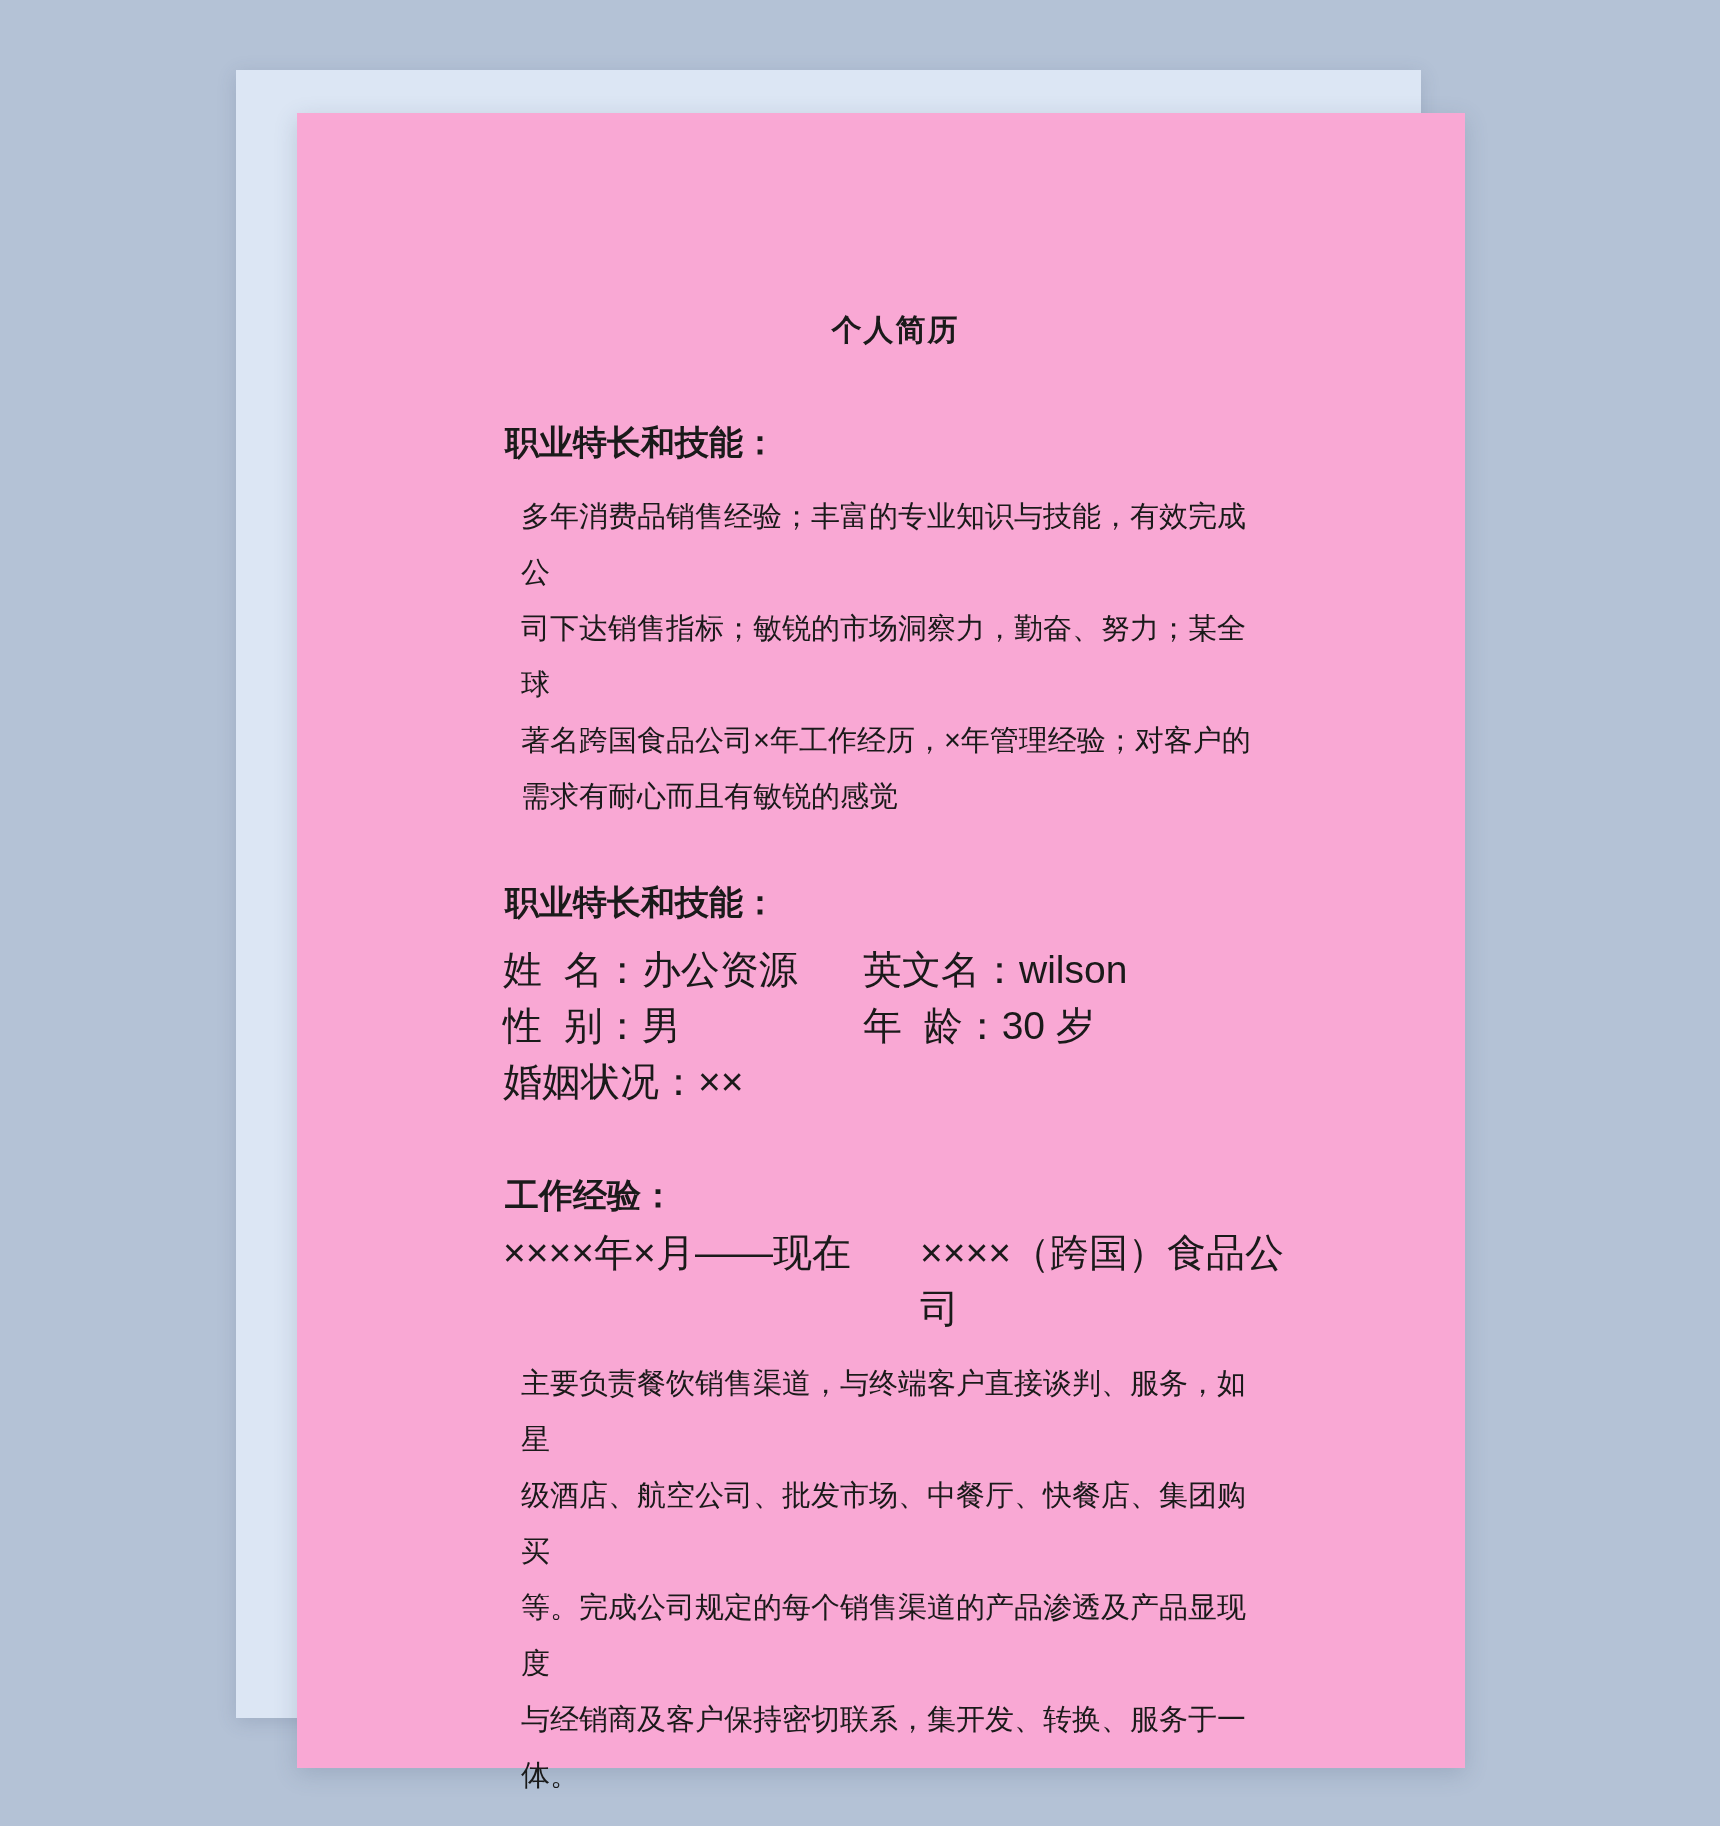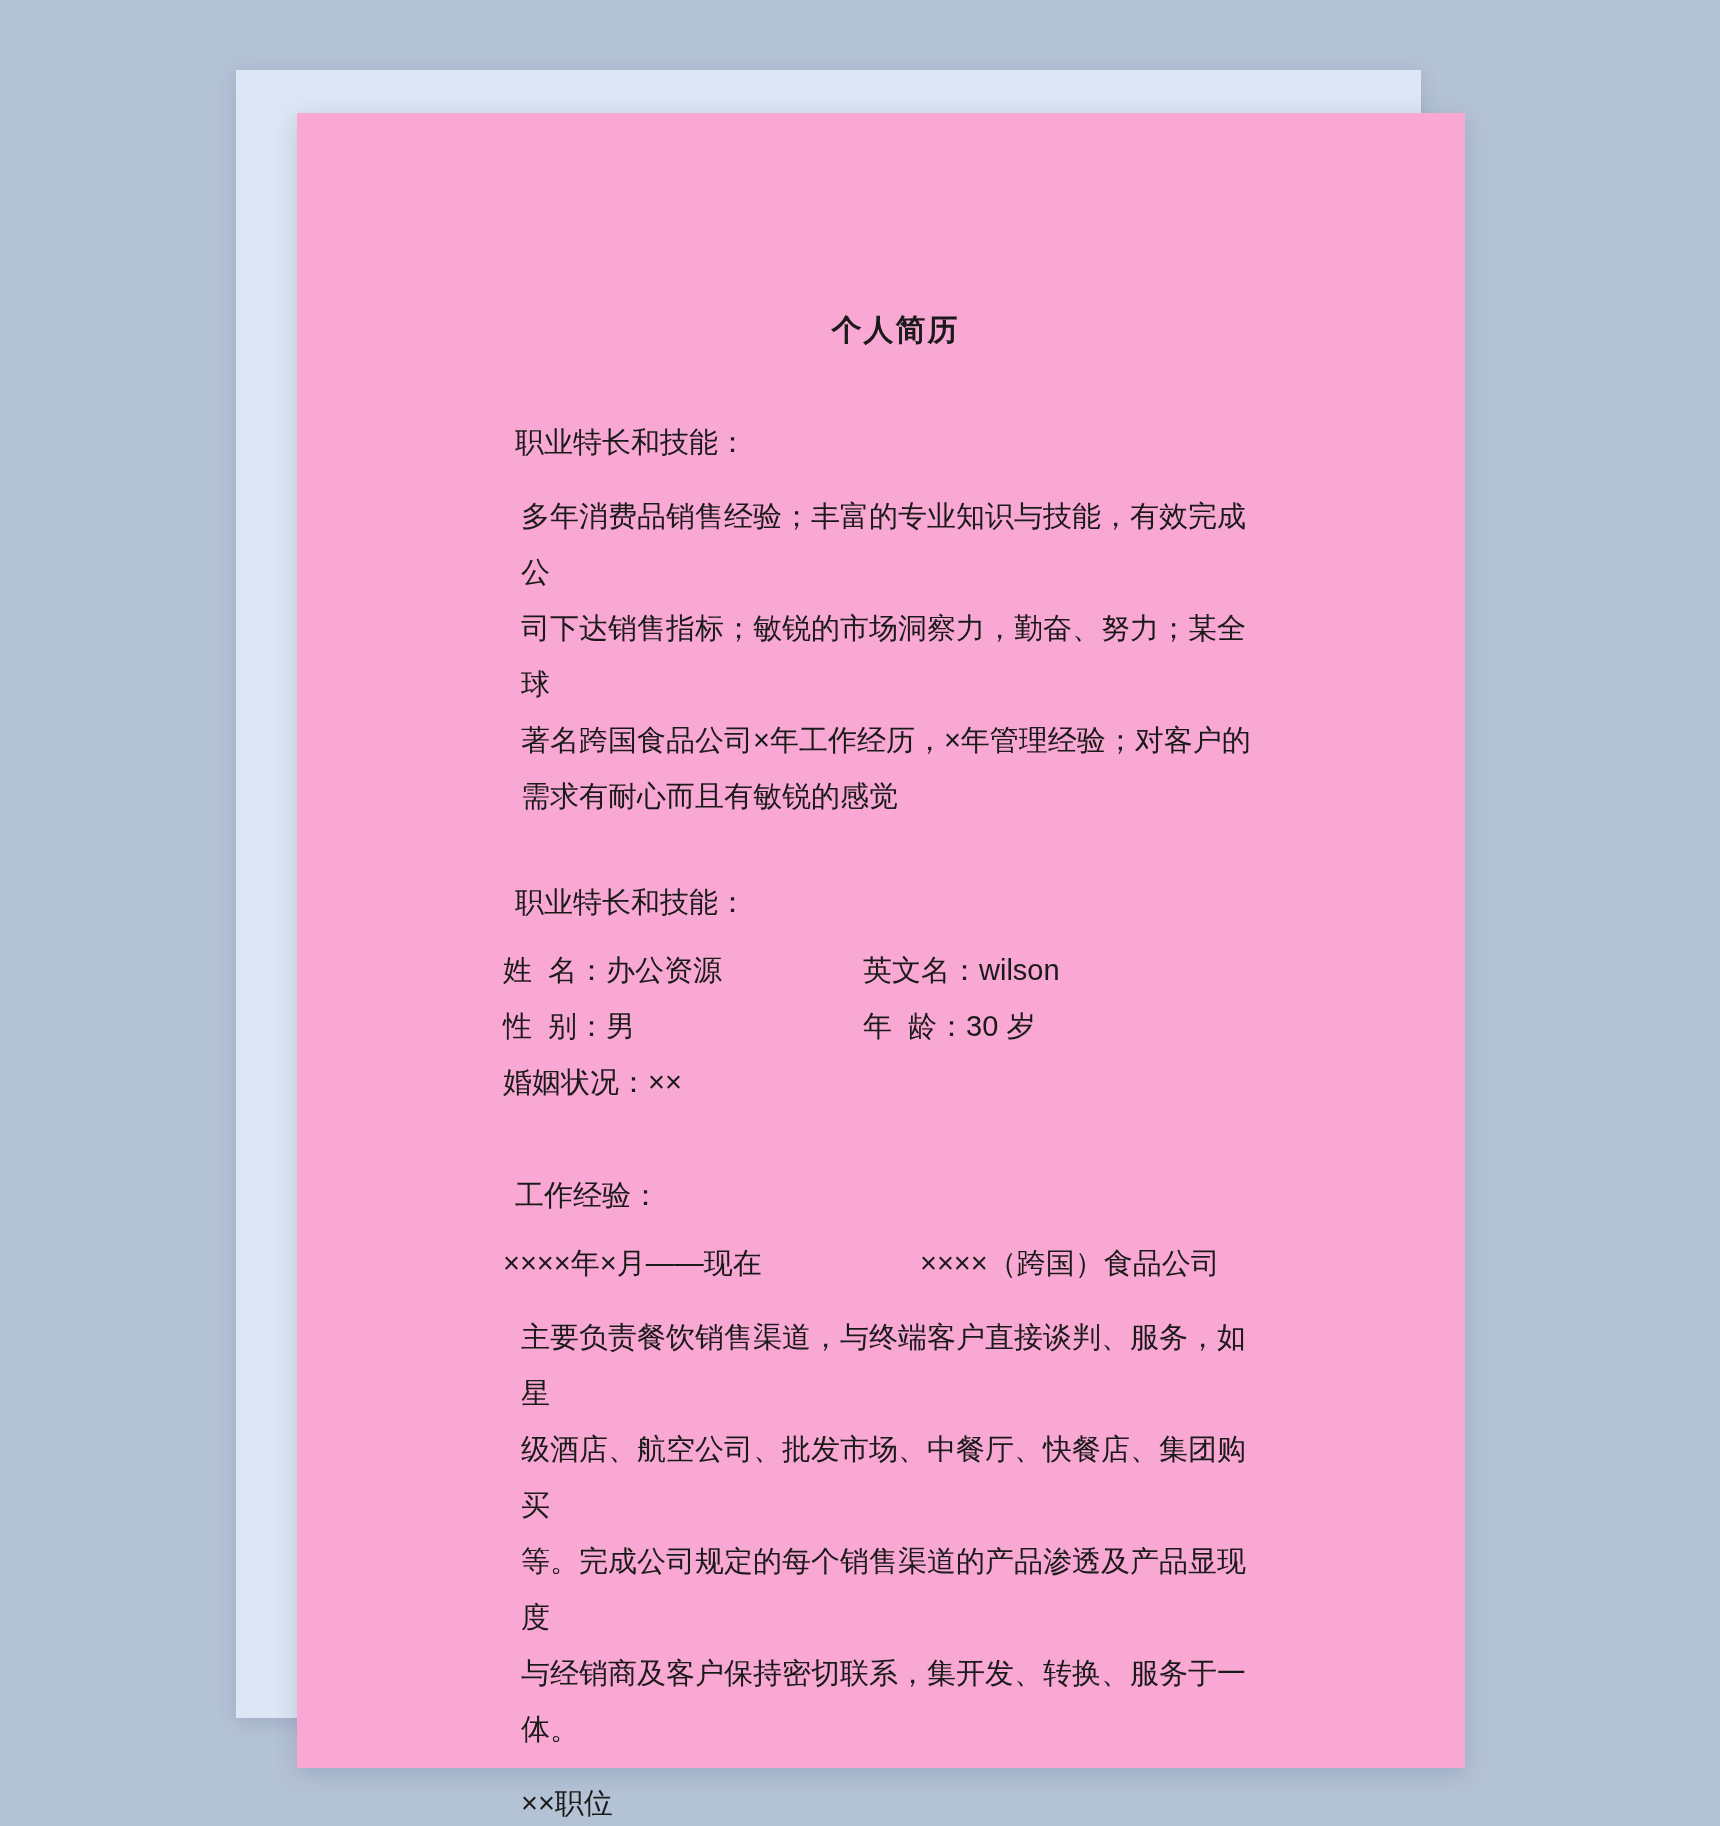--- a/index.html
+++ b/index.html
@@ -23,32 +23,32 @@
     padding:0 177px 0 206px;
     box-shadow:0 6px 22px rgba(60,80,110,.20);
     color:#1a1a1a;
   }
   .title{
     margin:189px 0 0 0;
     font-size:30px;line-height:56px;font-weight:bold;
     text-align:center;letter-spacing:2px;
   }
   .sec-heading{
-    font-size:29px;line-height:56px;font-weight:normal;margin:12px;
+    font-size:34px;line-height:56px;font-weight:bold;margin:2px;
     white-space:pre-wrap;
   }
   .mt-title-gap{margin-top:56px;}
   .mt-basic-gap{margin-top:50px;}
   .mt-work-gap{margin-top:57px;}
   .body-par{
     font-size:29px;line-height:56px;margin:18px;
     white-space:pre-wrap;
   }
   .info-rows{margin-top:12px;}
-  .row{display:flex;font-size:29px;line-height:56px;white-space:pre-wrap;}
+  .row{display:flex;font-size:39px;line-height:56px;white-space:pre-wrap;}
   .row .cell-l{flex:0 0 360px;}
   .row .cell-r{flex:1 1 auto;}
   .work-row .cell-l{flex:0 0 417px;}
 </style>
 </head>
 <body>
 
 <div class="canvas">
 
   <div class="back-sheet"></div>

